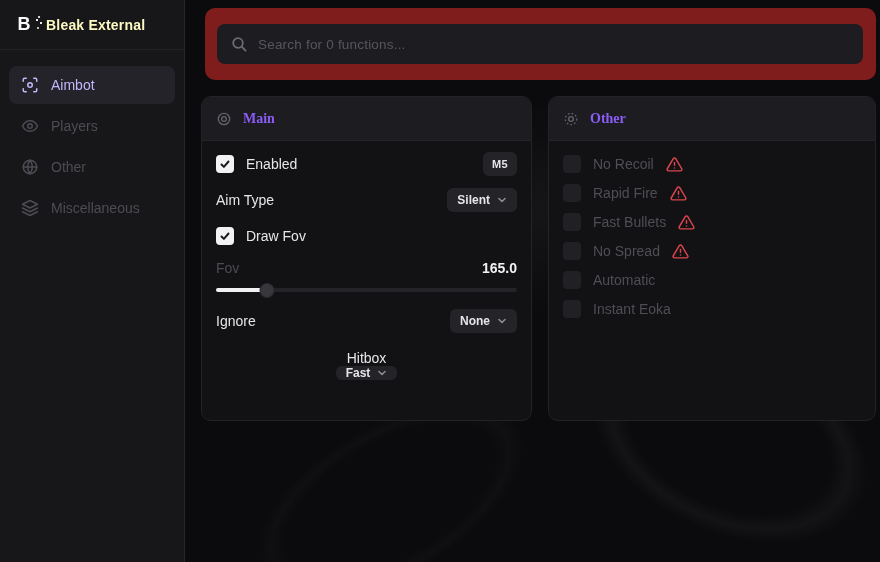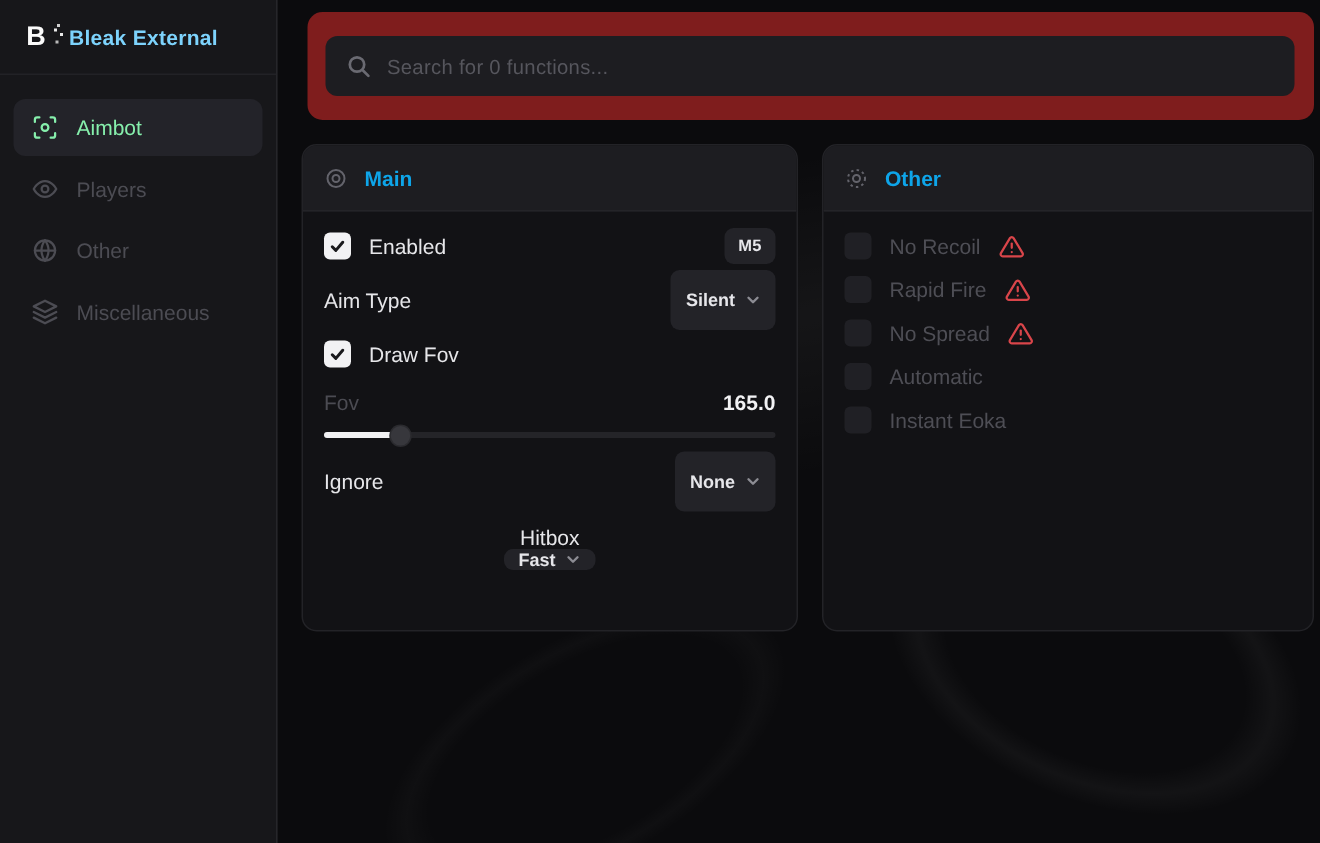--- a/index.html
+++ b/index.html
@@ -29,27 +29,27 @@
     background:#17171a; border-right:1px solid #26262a; z-index:2;
   }
   .brand {
     height:50px; display:flex; align-items:center; gap:11px;
     padding:0 13px; border-bottom:1px solid #222226;
   }
   .logo { position:relative; width:22px; height:22px; display:flex; align-items:center; justify-content:center;
     color:#fafafa; font-weight:800; font-size:18px; }
   .logo-dots { position:absolute; right:-3px; top:5px; width:2px; height:2px; background:#e9e9e9;
     box-shadow:2px -3px 0 #cfcfcf, 4px 3px 0 #e9e9e9, 1px 8px 0 #b9b9b9; }
-  .brand-name { font-size:14px; font-weight:700; color:#7dd3fc; letter-spacing:.2px; }
+  .brand-name { font-size:14px; font-weight:700; color:#fef9c3; letter-spacing:.2px; }
   .nav { padding:16px 9px; display:flex; flex-direction:column; gap:3px; }
   .nav-item {
     display:flex; align-items:center; gap:12px; height:38px; padding:0 12px;
     border-radius:8px; color:#4c4c53; font-size:14px; font-weight:500; cursor:default;
   }
-  .nav-item.checked { background:#232329; color:#86efac; }
+  .nav-item.checked { background:#232329; color:#c4b5fd; }
   .nav-icon { width:18px; height:18px; flex:none; }
 
   
   .topbar {
     position:absolute; left:205px; top:8px; right:4px; height:72px;
     background:#7f1d1d; border-radius:10px; z-index:2;
   }
   .search-box {
     position:absolute; left:12px; top:16px; right:13px; height:40px;
     background:#1d1d21; border-radius:8px;
@@ -66,21 +66,21 @@
   .panel {
     position:absolute; top:96px; height:325px; background:#121215;
     border:1px solid #232327; border-radius:10px; overflow:hidden; z-index:2;
   }
   .panel-main { left:201px; width:331px; }
   .panel-other { left:548px; right:4px; }
   .panel-header {
     height:44px; background:#1d1d21; border-bottom:1px solid #242428;
     display:flex; align-items:center; gap:11px; padding:0 14px;
   }
-  .panel-title { font-size:14px; font-weight:600; color:#0ea5e9; }
+  .panel-title { font-size:14px; font-weight:600; color:#8b5cf6;font-family:Liberation Serif, serif; }
   .panel-body { padding:12px 14px 0 14px; }
 
   .row { display:flex; align-items:center; justify-content:space-between; height:22px; }
   .row.tall { height:24px; }
   .row-left { display:flex; align-items:center; gap:12px; }
   .row-label { font-size:14px; font-weight:500; color:#e6e6e9; }
   .row-label.dim { color:#4b4b52; }
   .mt13 { margin-top:13px; } .mt12 { margin-top:12px; } .mt10 { margin-top:10px; }
   .mt4 { margin-top:4px; } .mt17 { margin-top:17px;flex-direction:column; }
 
@@ -92,21 +92,21 @@
   .checkbox.checked { background:#f2f2f4; }
   .checkbox.checked svg { display:block; }
   .checkbox.dim { background:#202025; }
 
   .keybind {
     min-width:32px; height:24px; padding:0 9px; background:#232328; border-radius:6px;
     display:flex; align-items:center; justify-content:center;
     font-size:11px; font-weight:700; color:#e6e6ea; letter-spacing:.3px;
   }
   .dropdown {
-    height:40px; padding:0 10px; background:#232328; border-radius:6px;
+    height:24px; padding:0 10px; background:#232328; border-radius:6px;
     display:flex; align-items:center; gap:7px;
     font-size:12px; font-weight:600; color:#e6e6ea;
   }
   .fov-value { font-size:14px; font-weight:600; color:#f2f2f4; }
 
   .slider { position:relative; height:14px; }
   .slider-track { position:absolute; left:0; right:0; top:5px; height:4px; border-radius:2px; background:#242428; }
   .slider-fill  { position:absolute; left:0; top:5px; height:4px; border-radius:2px; background:#f1f1f3; }
   .slider-handle{
     position:absolute; top:1px; width:13px; height:13px; border-radius:50%;
@@ -282,20 +282,29 @@
       <div class="other-row">
         <div class="checkbox dim"></div>
         <span class="other-label">Rapid Fire</span>
         <svg class="warning-icon" viewBox="0 0 24 24" fill="none" stroke="currentColor" stroke-width="2.1" stroke-linecap="round" stroke-linejoin="round">
             <path d="M10.29 3.86 1.82 18a2 2 0 0 0 1.71 3h16.94a2 2 0 0 0 1.71-3L13.71 3.86a2 2 0 0 0-3.42 0z"></path>
             <path d="M12 9v4"></path>
             <path d="M12 17h.01"></path>
           </svg>
       </div>
 
+      <div class="other-row">
+        <div class="checkbox dim"></div>
+        <span class="other-label">Fast Bullets</span>
+        <svg class="warning-icon" viewBox="0 0 24 24" fill="none" stroke="currentColor" stroke-width="2.1" stroke-linecap="round" stroke-linejoin="round">
+            <path d="M10.29 3.86 1.82 18a2 2 0 0 0 1.71 3h16.94a2 2 0 0 0 1.71-3L13.71 3.86a2 2 0 0 0-3.42 0z"></path>
+            <path d="M12 9v4"></path>
+            <path d="M12 17h.01"></path>
+          </svg>
+      </div>
 
       <div class="other-row">
         <div class="checkbox dim"></div>
         <span class="other-label">No Spread</span>
         <svg class="warning-icon" viewBox="0 0 24 24" fill="none" stroke="currentColor" stroke-width="2.1" stroke-linecap="round" stroke-linejoin="round">
             <path d="M10.29 3.86 1.82 18a2 2 0 0 0 1.71 3h16.94a2 2 0 0 0 1.71-3L13.71 3.86a2 2 0 0 0-3.42 0z"></path>
             <path d="M12 9v4"></path>
             <path d="M12 17h.01"></path>
           </svg>
       </div>

